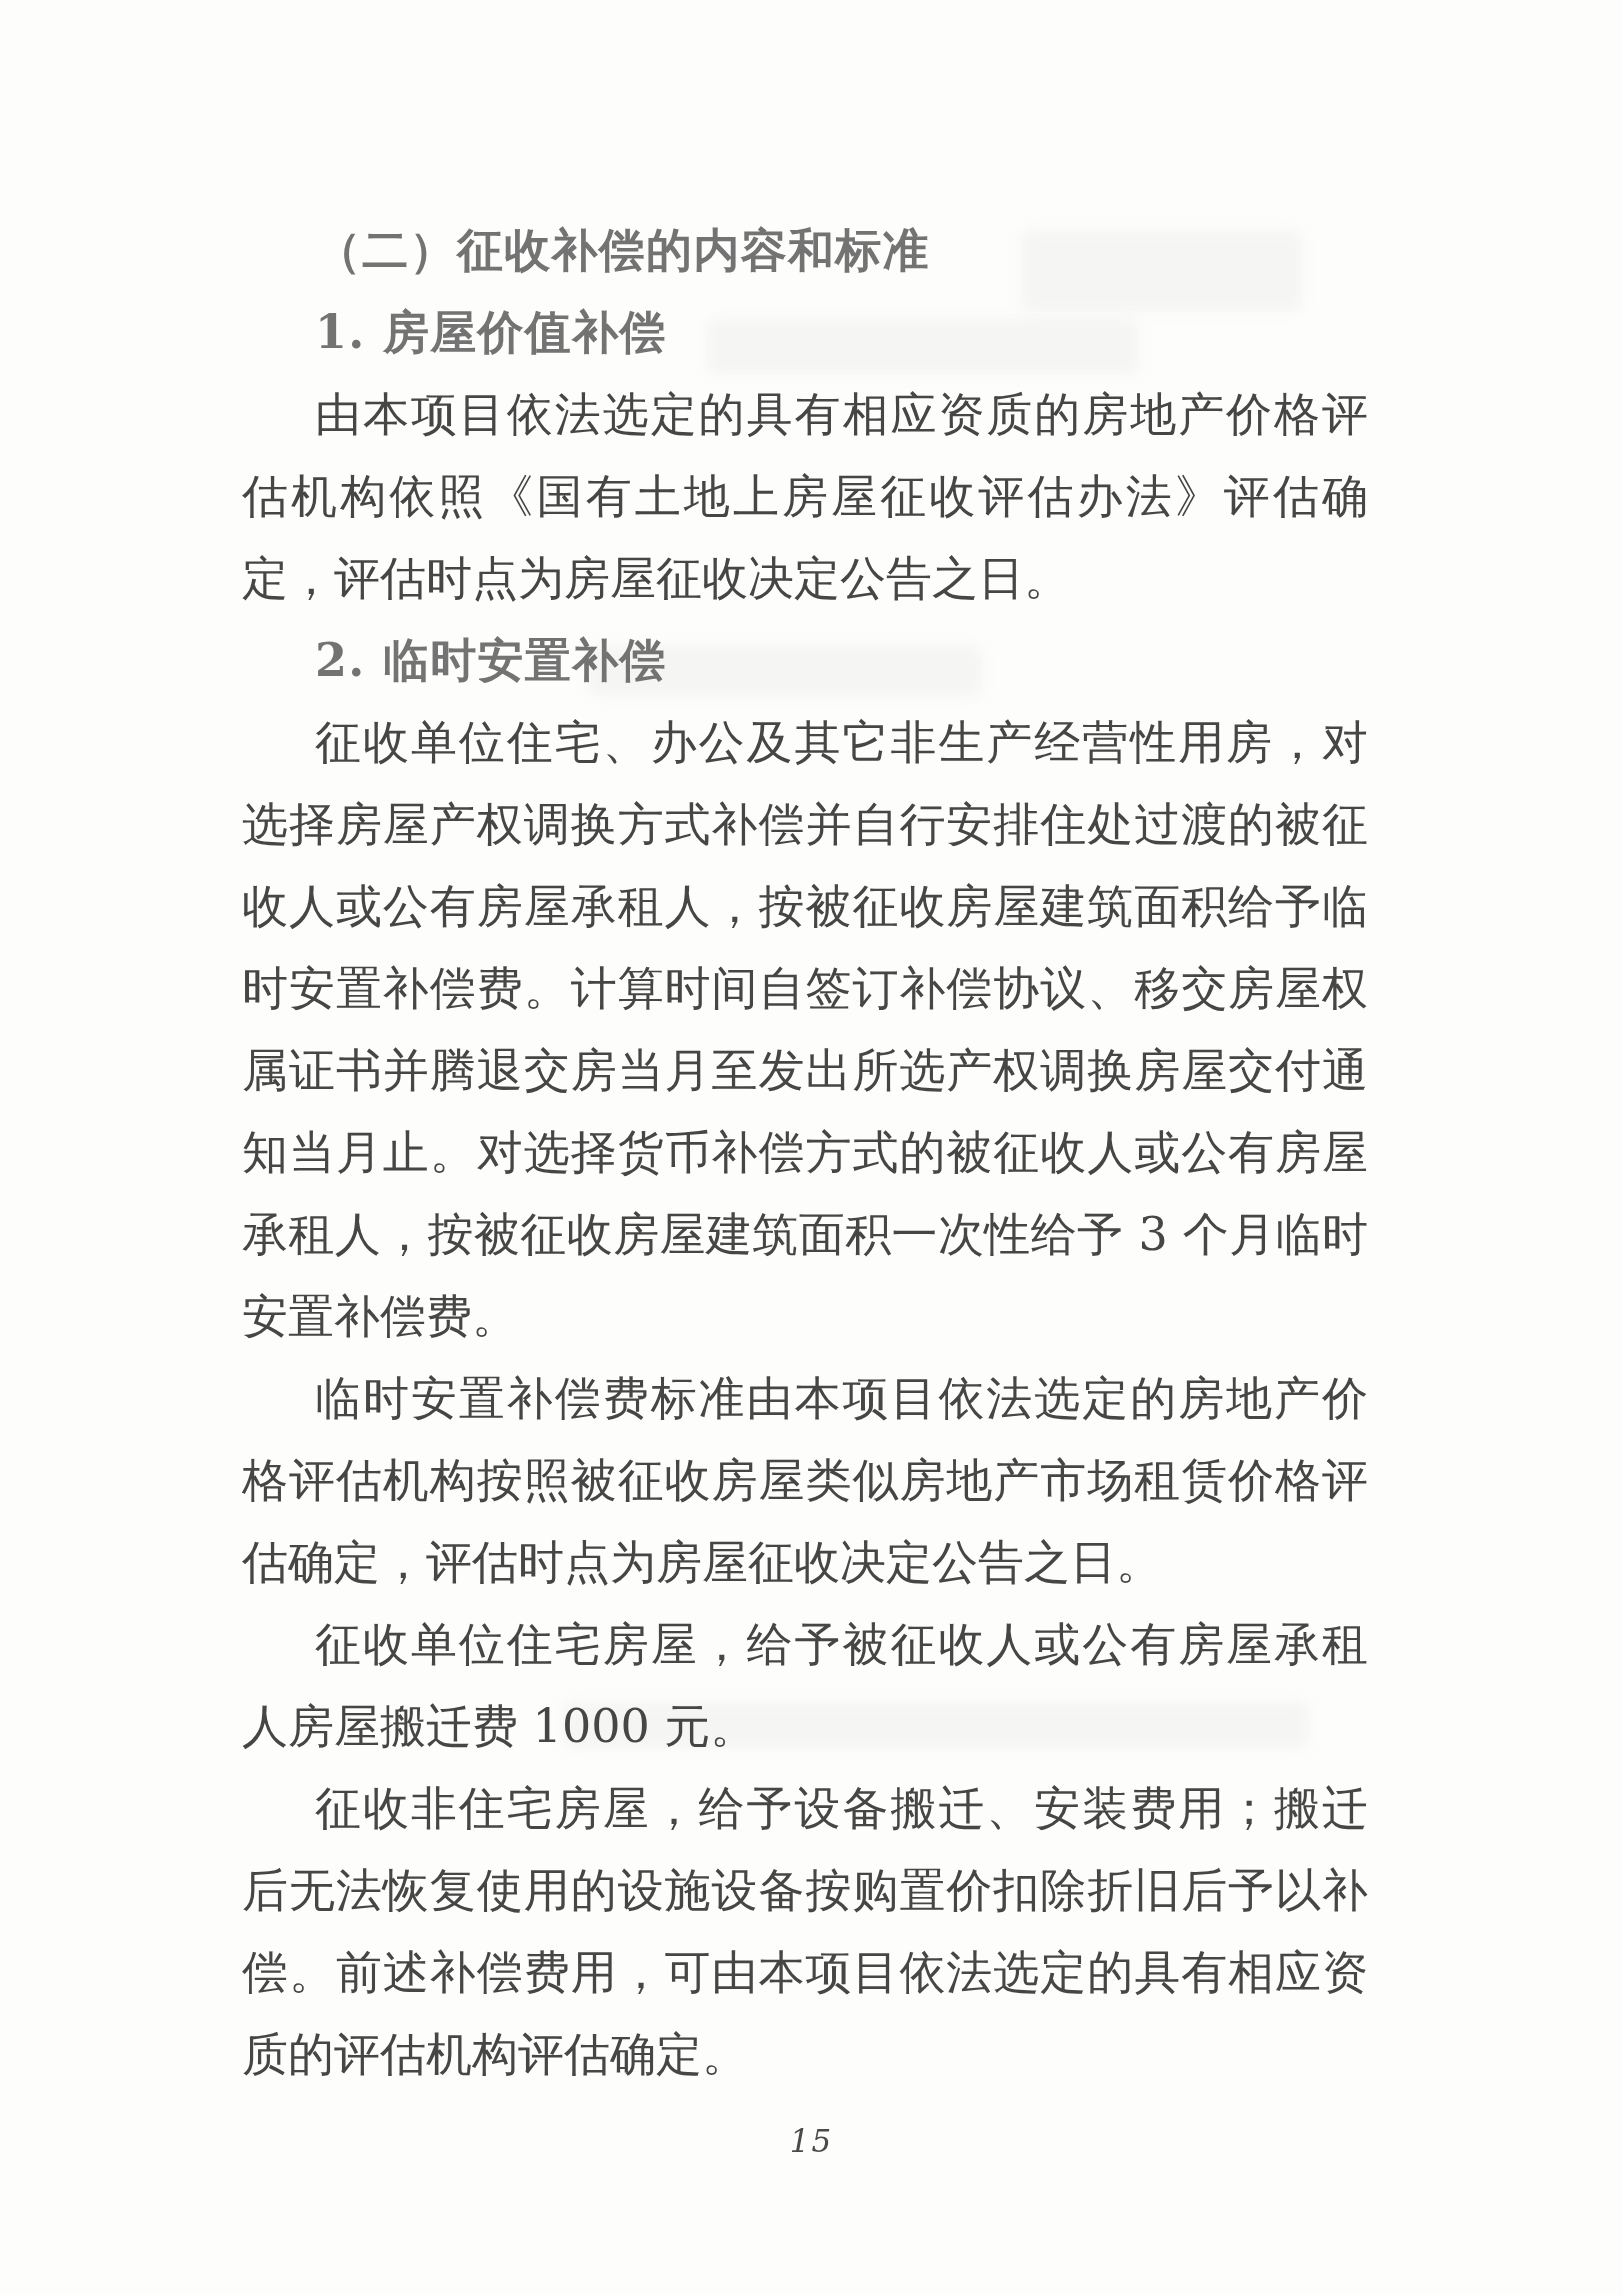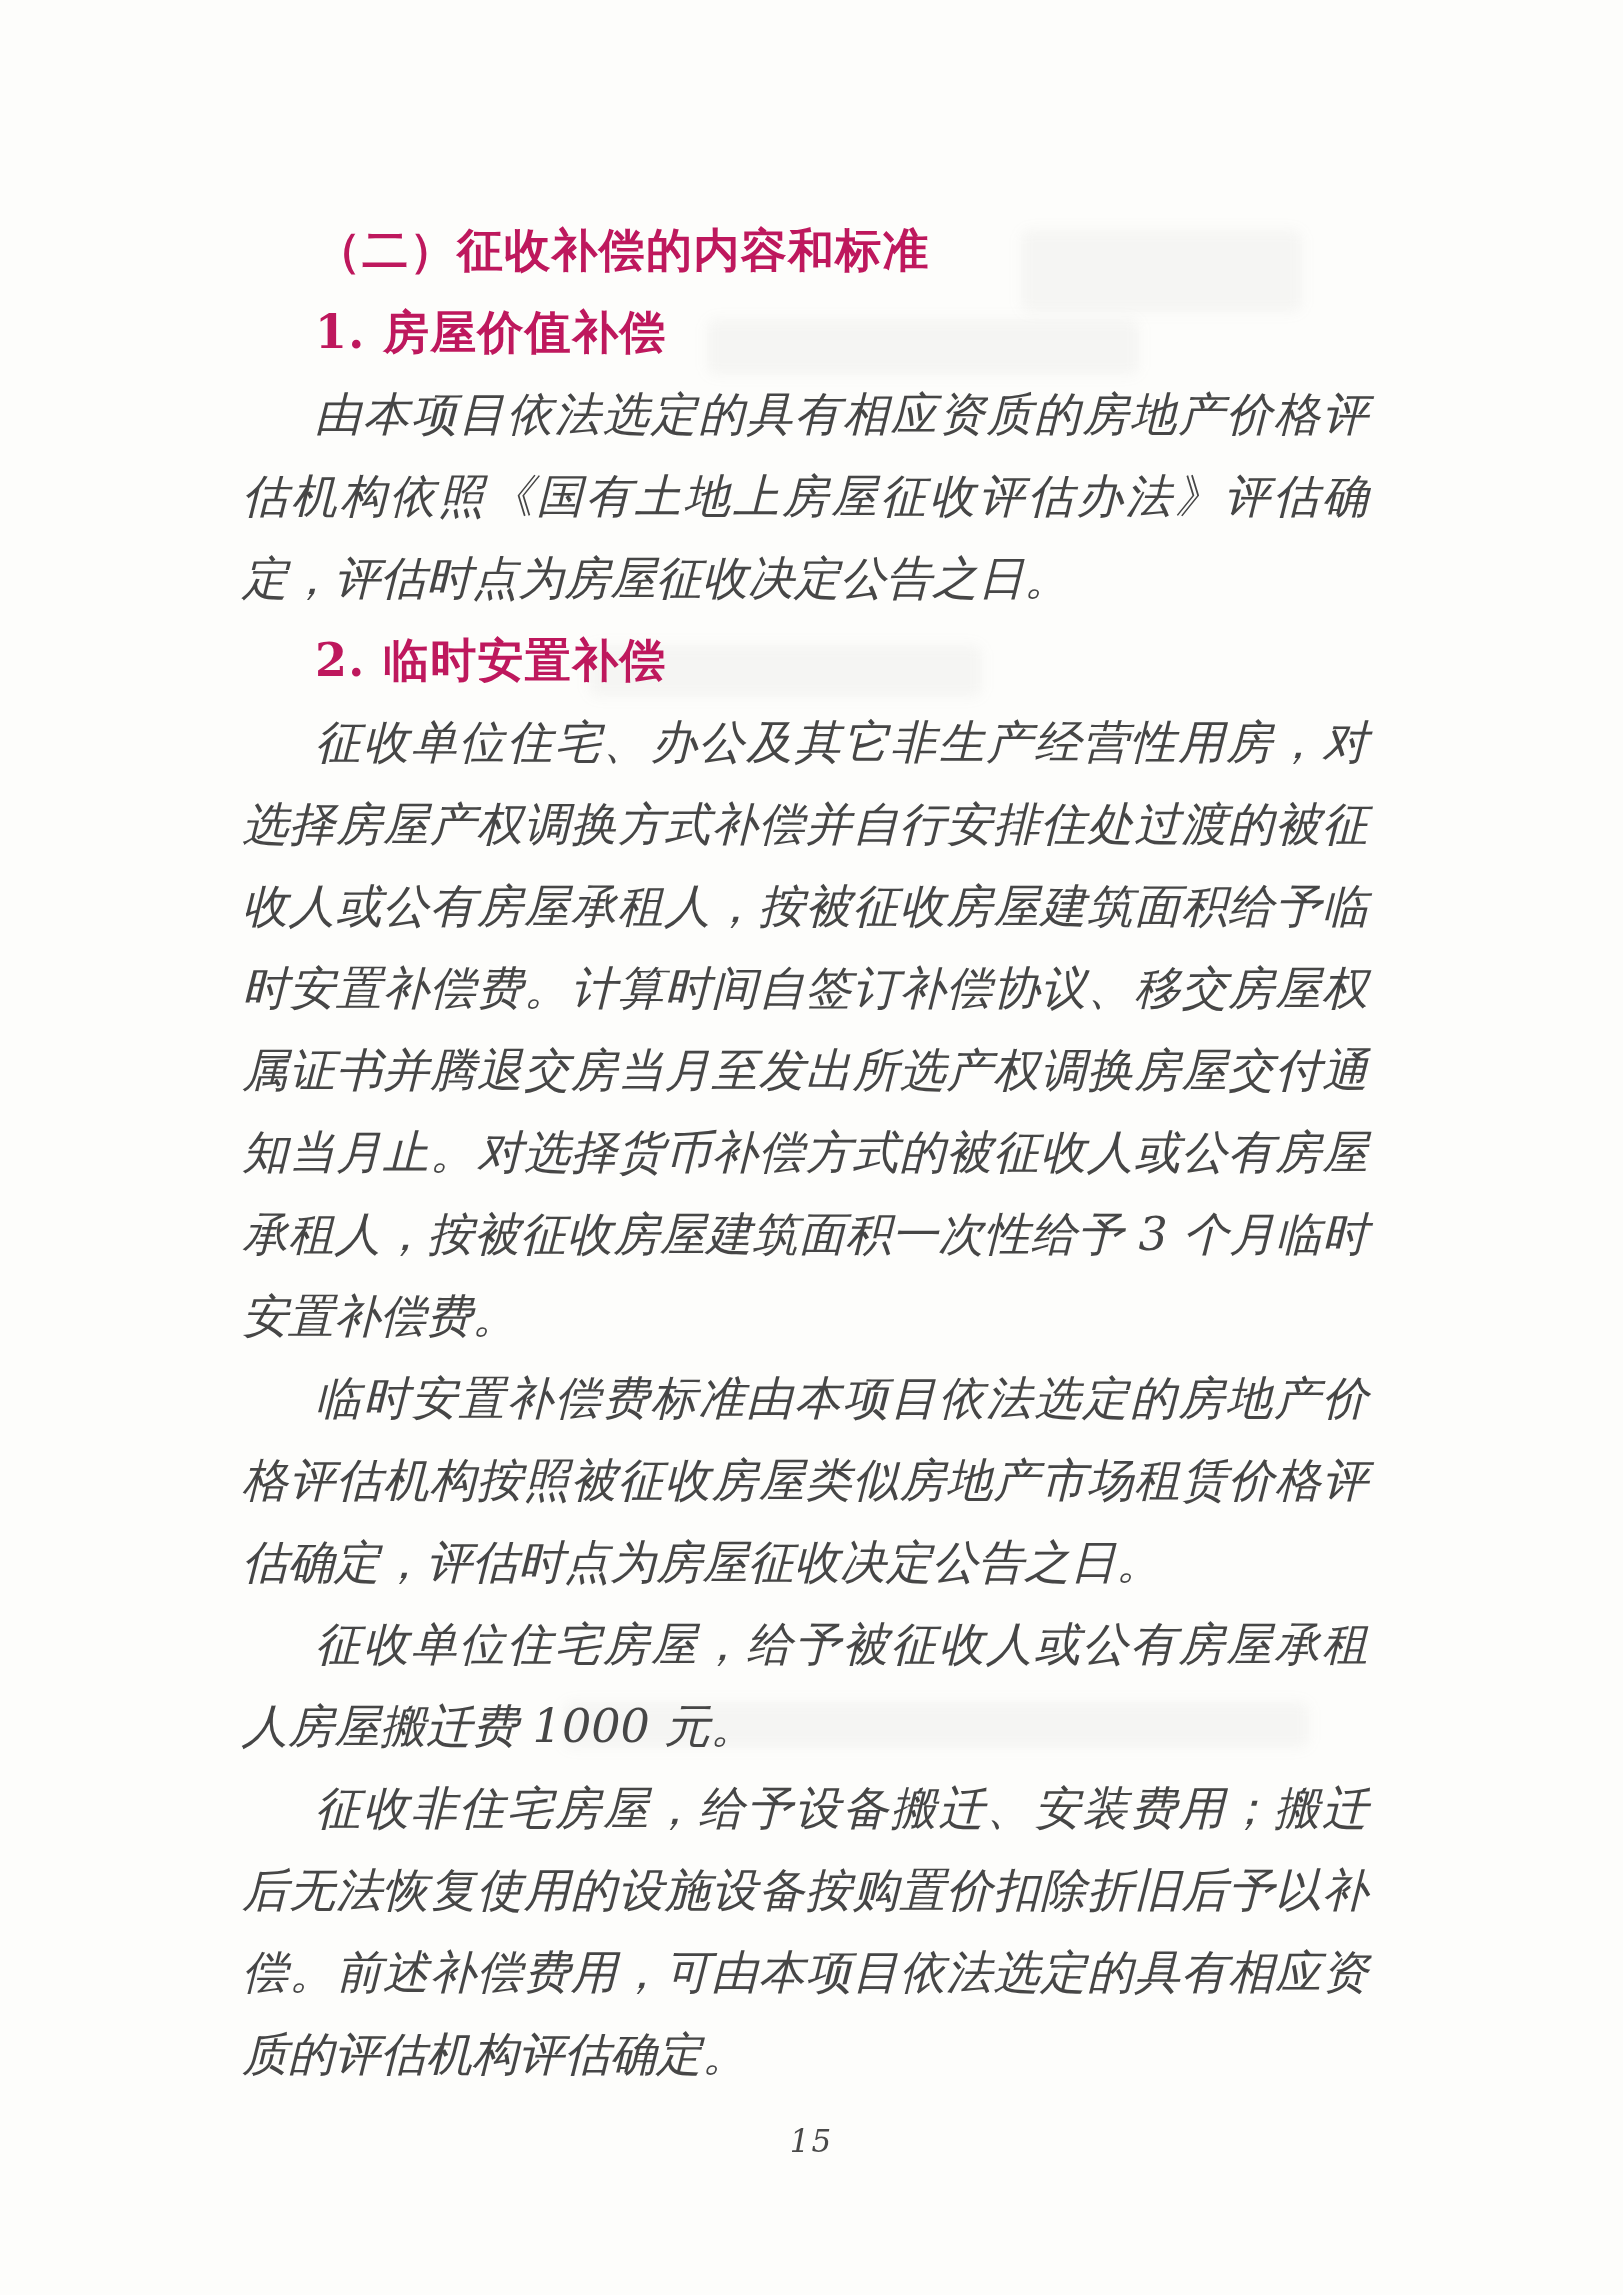--- a/index.html
+++ b/index.html
@@ -25,29 +25,28 @@
     line-height: 82px;
     text-align: justify;
     text-justify: inter-ideograph;
   }
   .text-block h2,
   .text-block h3 {
     margin: 0;
     font-size: 46px;
     line-height: 82px;
     font-weight: 700;
-    color: #be185d;
+    color: #737373;
     text-indent: 73px;
     text-align: left;
     letter-spacing: 1.3px;
   }
   .text-block p {
     margin: 0;
     text-indent: 73px;
-    font-style: italic;
   }
   .page-number {
     position: absolute;
     left: 0;
     top: 2123px;
     width: 100%;
     text-align: center;
     font-size: 31px;
     color: #4a4a4a;
     letter-spacing: 2px;

